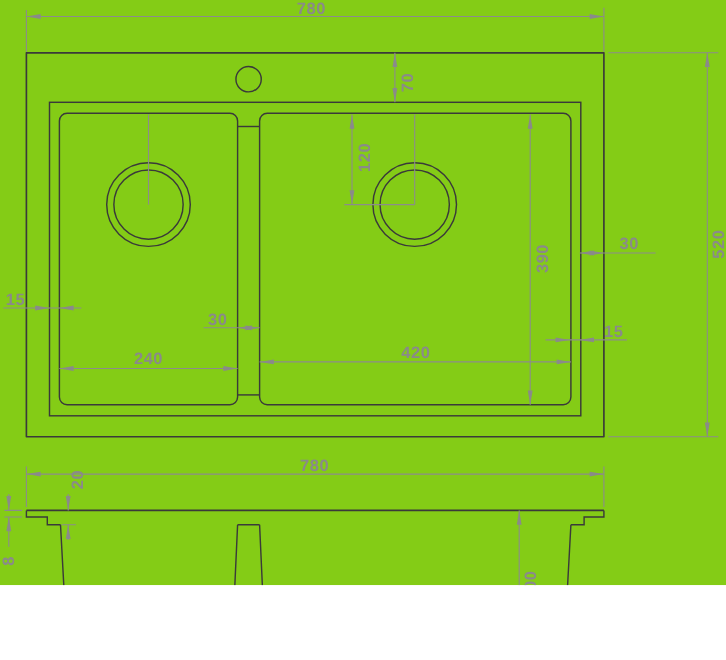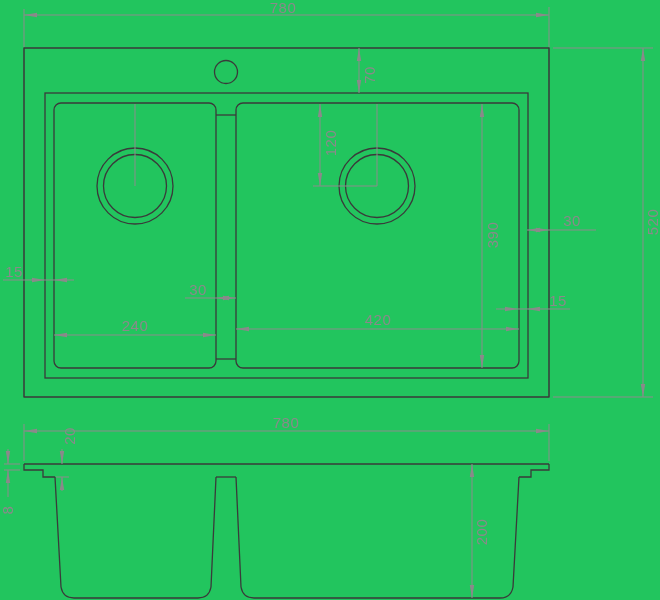--- a/index.html
+++ b/index.html
@@ -1,16 +1,16 @@
 <!DOCTYPE html>
 <html><head>
 <meta charset="utf-8">
 <style>
   html, body { margin: 0; padding: 0; background: #ffffff; }
-  .stage { width: 660px; height: 600px; background: #22c55e; overflow: hidden; }
+  .stage { width: 660px; height: 532px; background: #84cc16; overflow: hidden; font-weight: bold; }
   svg { display: block; }
   .ol { stroke: #3a3a3a; stroke-width: 1.5; fill: none; stroke-linejoin: round; }
   .ol2 { stroke: #3a3a3a; stroke-width: 1.3; fill: none; }
   .dl { stroke: #8c8c8c; stroke-width: 1; fill: none; }
   .ah { fill: #8a8a8a; stroke: none; }
   .dt { fill: #8a8a8a; font-family: "Liberation Sans", sans-serif; font-size: 15px; letter-spacing: 0.5px; }
 </style>
 </head>
 <body>
 

